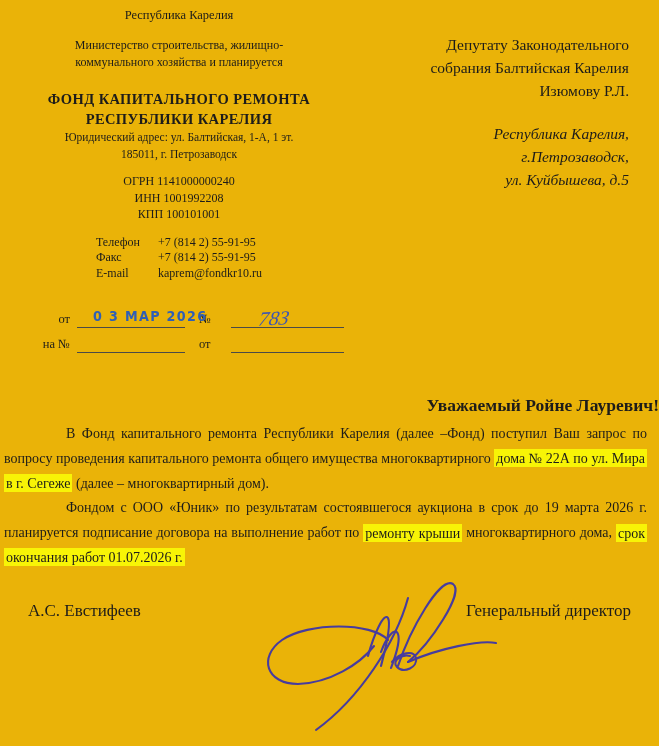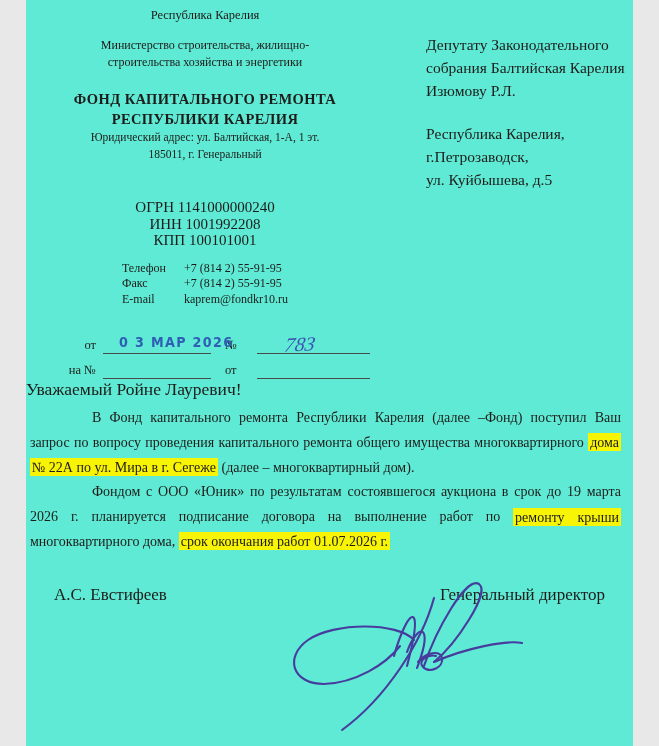--- a/index.html
+++ b/index.html
@@ -1,32 +1,32 @@
 <!DOCTYPE html>
 <html style="--highlight: #f8f406; --stamp-blue: #2f5fb5; --hand-blue: #3c55b4; --ink-blue: #473c9e; --text: #1d1c1a;"><head>
 <meta charset="utf-8">
 <style>
   html,body { margin:0; padding:0; background:#e8e8e8; }
   .page {
     position:relative;
-    width:607px; height:746px;
+    width:659px; height:746px;
     margin:0 auto;
-    background:#5eead4;
+    background:#eab308;
     font-family:"Liberation Serif", serif;
     color:#1d1c1a;
     overflow:hidden;
   }
   
   .letterhead { display:flex; padding-top:8px; }
   .org-block { width:358px; text-align:center; flex:0 0 auto; }
   .region-name { font-size:12.5px; }
   .ministry { margin-top:14px; font-size:12px; line-height:17px; }
   .org-name { margin-top:18px; font-weight:bold; font-size:14.5px; line-height:20px; letter-spacing:0.4px; }
   .jur-address { font-size:11.5px; line-height:17px; }
-  .codes { margin-top:36px; font-size:15px; line-height:16.5px; }
+  .codes { margin-top:10px; font-size:12px; line-height:16.5px; }
   .contacts { margin-top:12px; font-size:12px; line-height:15.5px; width:fit-content; margin-left:auto; margin-right:auto; }
   .contact-row { display:grid; grid-template-columns:62px auto; column-gap:0; text-align:left; }
 
   
   .refs { margin-top:22px; }
   .ref-row { display:flex; align-items:flex-end; height:25px; font-size:12.5px; margin-left:40px; text-align:left; }
   .ref-label-1 { width:30px; text-align:right; padding-right:7px; padding-bottom:1px; }
   .ref-line-1 { width:108px; border-bottom:1.2px solid #4a4a48; height:22px; position:relative; }
   .ref-label-2 { width:32px; text-align:left; padding-left:14px; padding-bottom:1px; }
   .ref-line-2 { width:113px; border-bottom:1.2px solid #4a4a48; height:22px; position:relative; }
@@ -39,54 +39,54 @@
     transform:scaleX(0.88); transform-origin:left bottom;
   }
   .hand-number {
     position:absolute; left:28px; bottom:-3px;
     font-size:20px; font-style:italic;
     color:var(--hand-blue,#3c55b4);
     transform:skewX(-12deg) rotate(-3deg);
   }
 
   
-  .addressee-block { width:252px; margin-left:42px; padding-top:25px; font-size:15.5px; line-height:23px; text-align:left; }
-  .addressee-address { margin-top:20px; }
+  .addressee-block { width:252px; margin-left:19px; padding-top:25px; font-size:15.5px; line-height:23px; text-align:right; }
+  .addressee-address { margin-top:20px; font-style:italic; }
 
   
-  .salutation { text-align:left; font-size:17.5px; }
+  .salutation { text-align:right; margin-top:42px; font-size:17.5px;font-weight:bold; }
   .body-text { margin:6px 12px 0 4px; font-size:14px; line-height:24.8px; text-align:justify; }
   .body-text p { margin:0; text-indent:62px; }
   .hl { background:var(--highlight,#f8f406); padding:1.5px 2px; box-decoration-break:clone; -webkit-box-decoration-break:clone; }
 
   
   .sign-row { display:flex; justify-content:space-between; margin:30px 28px 0 28px; font-size:17px; }
   .signature-svg { position:absolute; left:256px; top:556px; width:296px; height:190px; pointer-events:none; z-index:5; }
   .signature-svg path, .signature-svg ellipse { stroke:var(--ink-blue,#473c9e); fill:none; stroke-width:2.1; stroke-linecap:round; }
 </style>
 </head>
 <body>
 
 <div class="page">
 
   <div class="letterhead">
 
     <div class="org-block">
       <div class="region-name">Республика Карелия</div>
       <div class="ministry">
         <div>Министерство строительства, жилищно-</div>
-        <div>строительства хозяйства и энергетики</div>
+        <div>коммунального хозяйства и планируется</div>
       </div>
       <div class="org-name">
         <div>ФОНД КАПИТАЛЬНОГО РЕМОНТА</div>
         <div>РЕСПУБЛИКИ КАРЕЛИЯ</div>
       </div>
       <div class="jur-address">
         <div>Юридический адрес: ул. Балтийская, 1-А, 1 эт.</div>
-        <div>185011, г. Генеральный</div>
+        <div>185011, г. Петрозаводск</div>
       </div>
       <div class="codes">
         <div>ОГРН 1141000000240</div>
         <div>ИНН 1001992208</div>
         <div>КПП 100101001</div>
       </div>
       <div class="contacts">
         <div class="contact-row">
           <span>Телефон</span>
           <span>+7 (814 2) 55-91-95</span>

